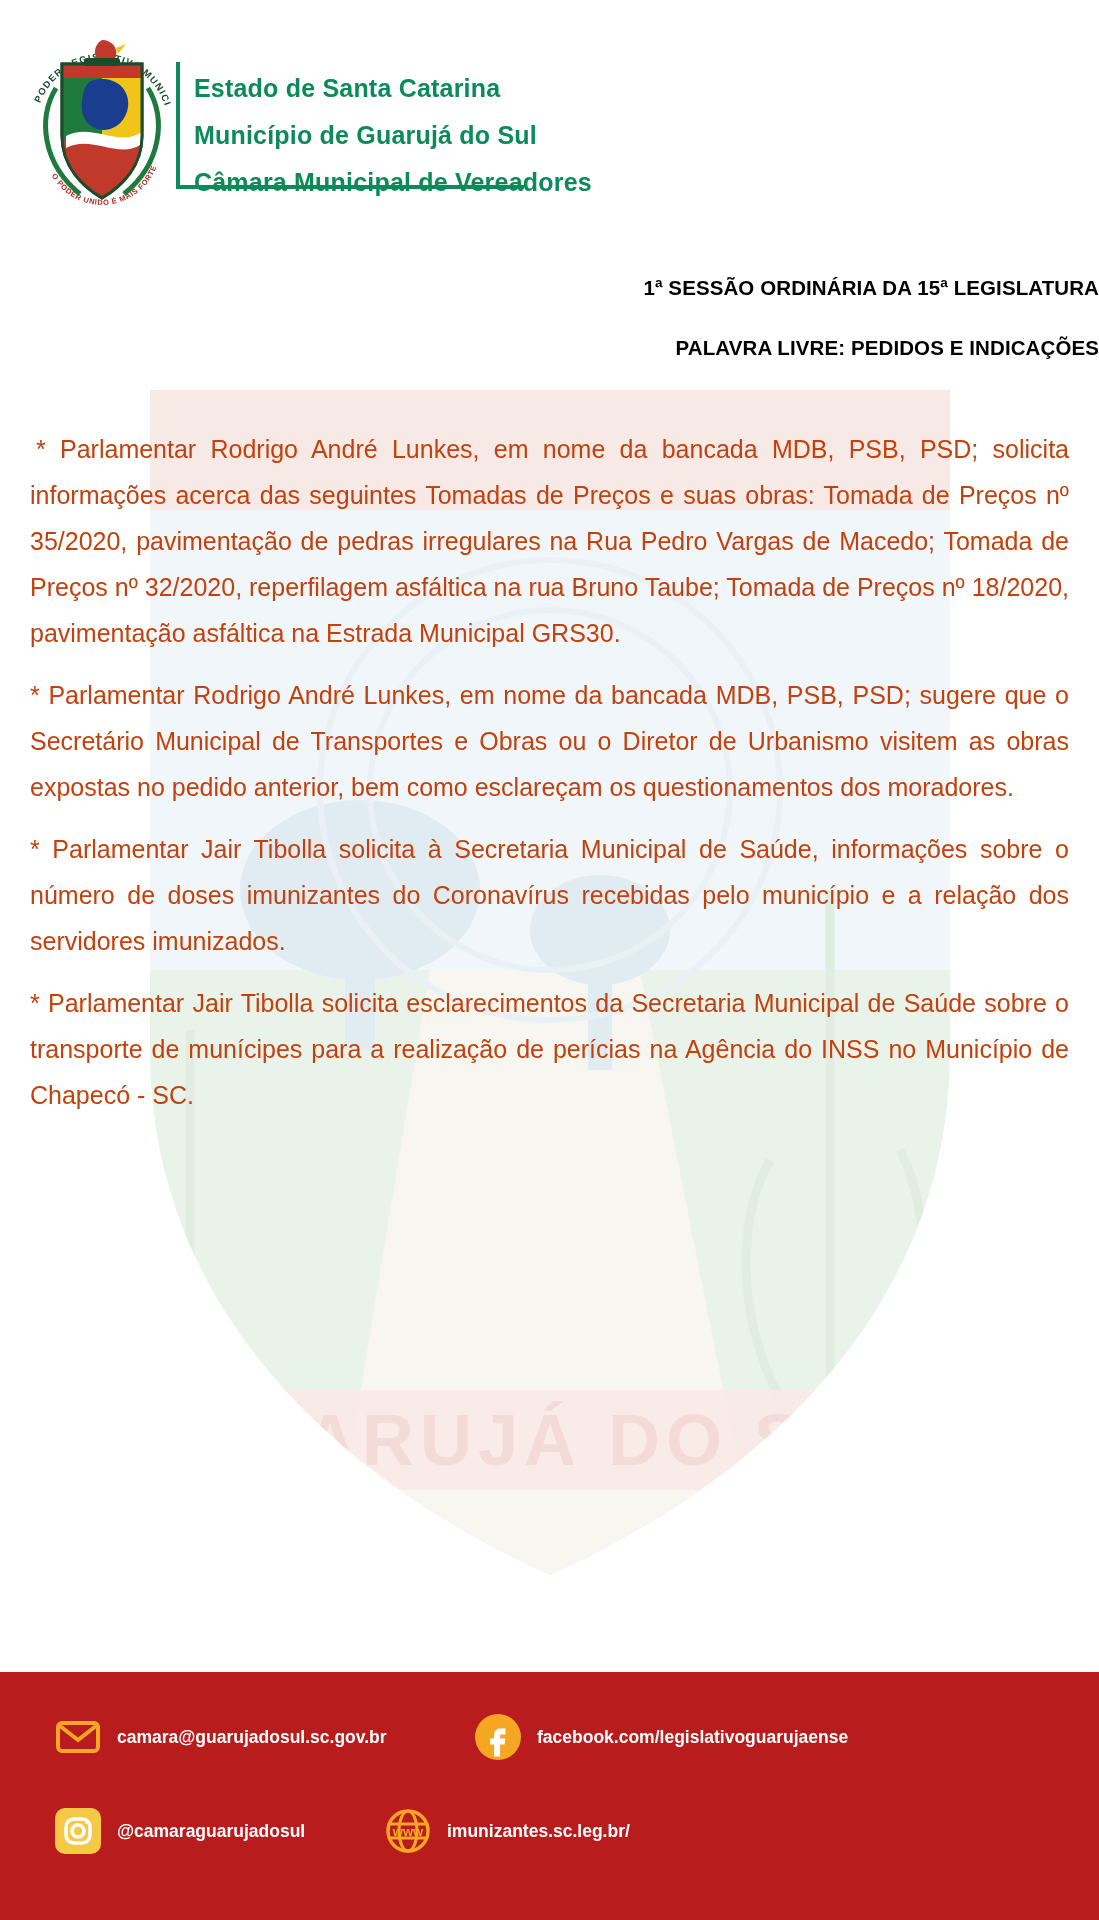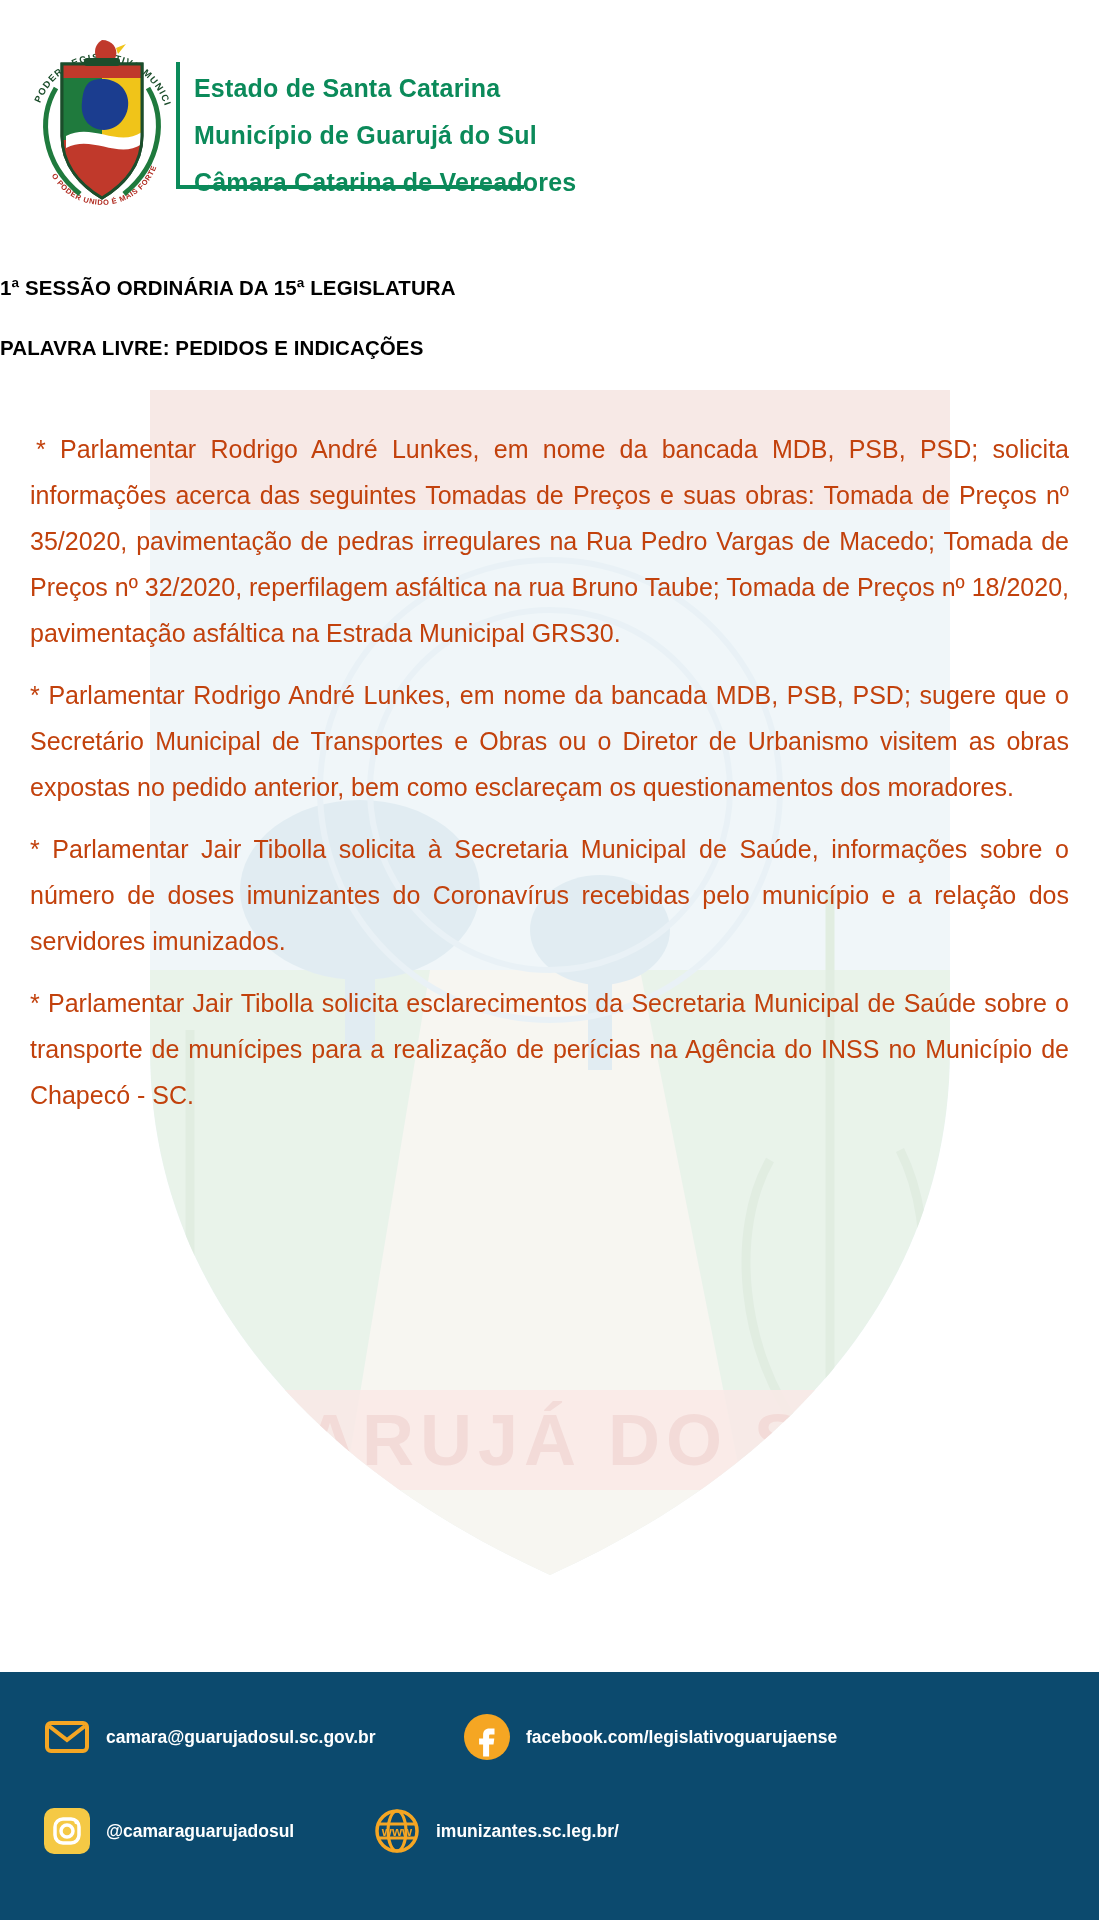--- a/index.html
+++ b/index.html
@@ -73,21 +73,21 @@
     width: 4px;
     height: 127px;
     background: #0b8a5a;
     z-index: 3;
   }
 
   
   .titles {
     position: relative;
     z-index: 3;
-    text-align: left;
+    text-align: right;
     margin-top: 46px;
   }
   .title {
     font-size: 20.5px;
     font-weight: bold;
     letter-spacing: 0.1px;
     margin-bottom: 36px;
   }
 
   
@@ -108,24 +108,24 @@
     text-indent: 6px;
   }
 
   
   .footer {
     position: absolute;
     left: 0;
     bottom: 0;
     width: 1099px;
     height: 248px;
-    background: #0c4a6e;
+    background: #b91c1c;
     z-index: 4;
     box-sizing: border-box;
-    padding: 42px 44px 0 44px;
+    padding: 42px 44px 0 55px;
   }
   .footer-row {
     display: flex;
     align-items: center;
     margin-bottom: 48px;
   }
   .fitem {
     display: flex;
     align-items: center;
   }
@@ -242,21 +242,21 @@
 
       <path d="M80,22 C90,22 96,30 94,38 C92,46 84,48 78,44 C72,40 70,28 80,22 Z" fill="#c0392b"></path>
       <path d="M94,30 L104,26 L96,36 Z" fill="#f0c419"></path>
       <rect x="62" y="40" width="36" height="8" rx="3" fill="#1b4d2b"></rect>
     </svg>
   </div>
 
   <div class="header-text">
     <div class="header-line">Estado de Santa Catarina</div>
     <div class="header-line">Município de Guarujá do Sul</div>
-    <div class="header-line">Câmara Catarina de Vereadores</div>
+    <div class="header-line">Câmara Municipal de Vereadores</div>
   </div>
   <div class="header-rule"></div>
   <div class="header-rule-v"></div>
 </div>
 
 <div class="titles">
   <div class="title">1ª SESSÃO ORDINÁRIA DA 15ª LEGISLATURA</div>
   <div class="title">PALAVRA LIVRE: PEDIDOS E INDICAÇÕES</div>
 </div>
 

